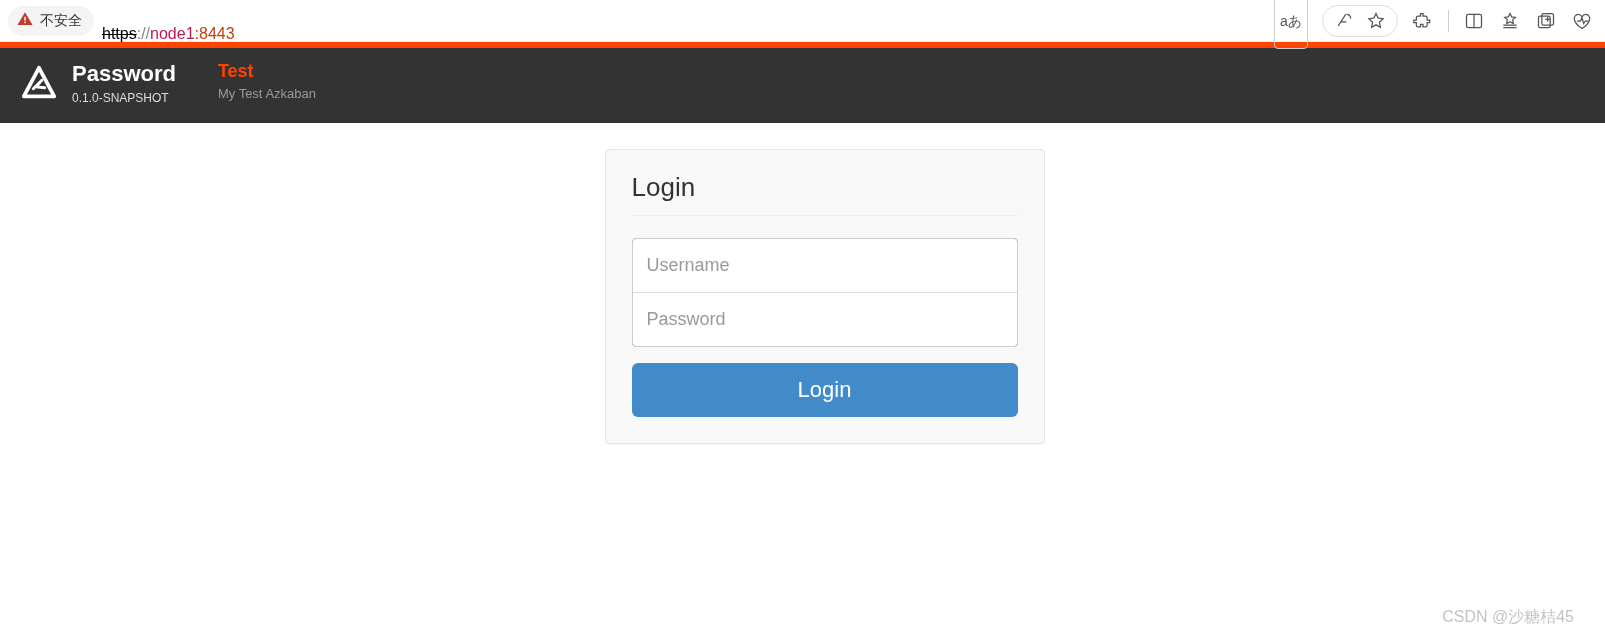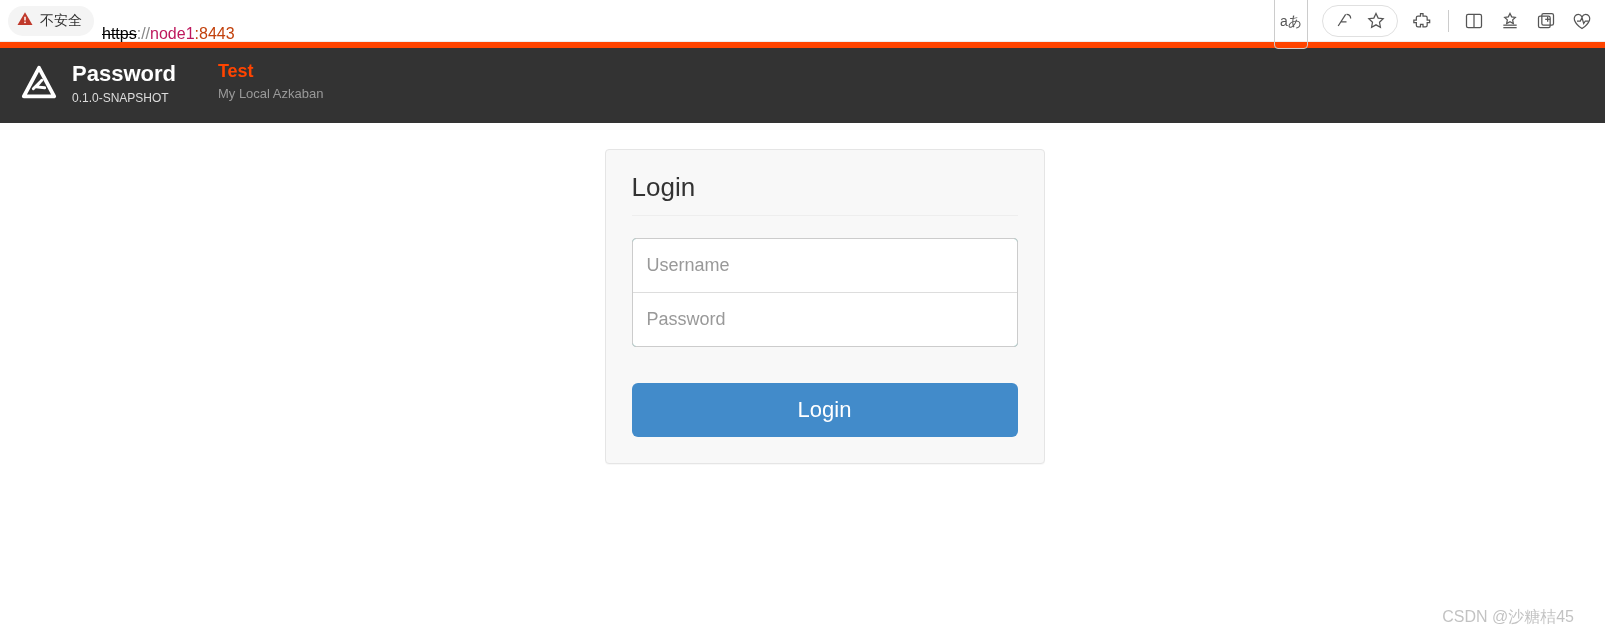--- a/index.html
+++ b/index.html
@@ -186,21 +186,21 @@
       font-weight: 500;
       padding-bottom: 12px;
       border-bottom: 1px solid #eee;
       margin-bottom: 22px;
     }
     .field-group {
       border: 1px solid #ccc;
       border-radius: 4px;
       overflow: hidden;
       background: #0f766e;
-      margin-bottom: 36px;
+      margin-bottom: 16px;
     }
     .field-group input {
       width: 100%;
       border: none;
       padding: 16px 14px;
       font-size: 18px;
       color: #555;
       outline: none;
       background: #fff;
     }
@@ -310,21 +310,21 @@
         <path d="M20 4 L36 34 H4 Z" fill="none" stroke="#fff" stroke-width="4" stroke-linejoin="round"></path>
         <path d="M14 26 L23 17 L17 24 L26 25" fill="none" stroke="#fff" stroke-width="3" stroke-linecap="round" stroke-linejoin="round"></path>
       </svg>
   </span>
   <div class="brand-block">
     <span class="brand-title">Password</span>
     <span class="brand-version">0.1.0-SNAPSHOT</span>
   </div>
   <div class="env-block">
     <span class="env-label">Test</span>
-    <span class="env-desc">My Local Azkaban</span>
+    <span class="env-desc">My Test Azkaban</span>
   </div>
 </div>
 
 <div class="login-wrap">
   <div class="login-panel">
     <div class="login-title">Login</div>
     <div class="field-group">
       <input type="text" placeholder="Username" style="">
       <input type="password" placeholder="Password" style="">
     </div>

